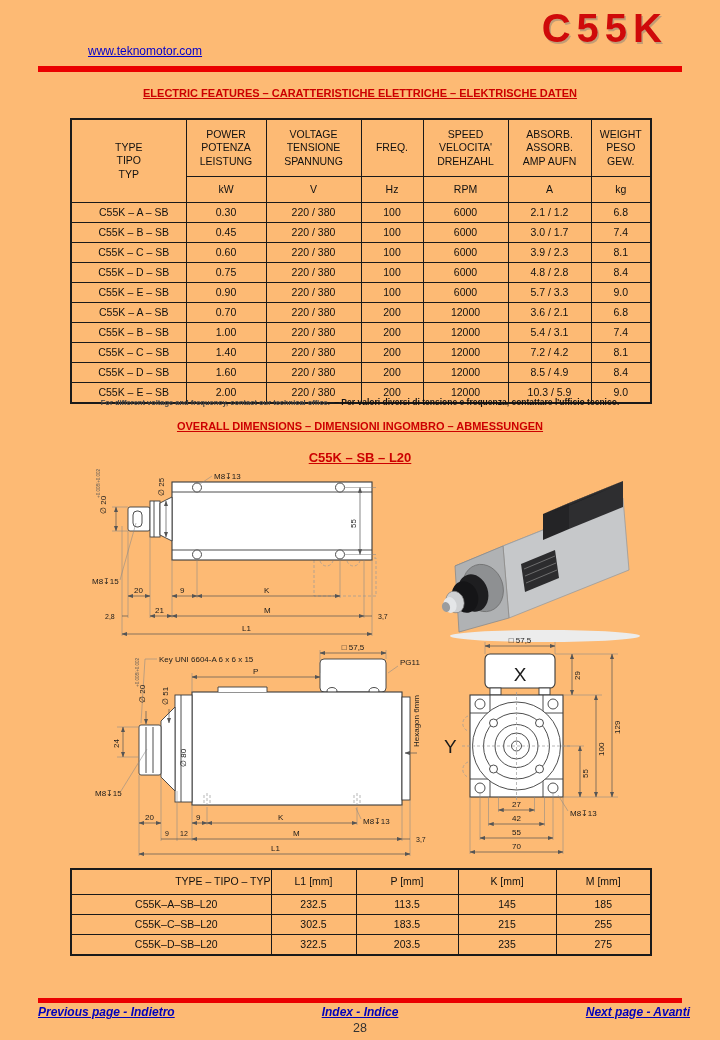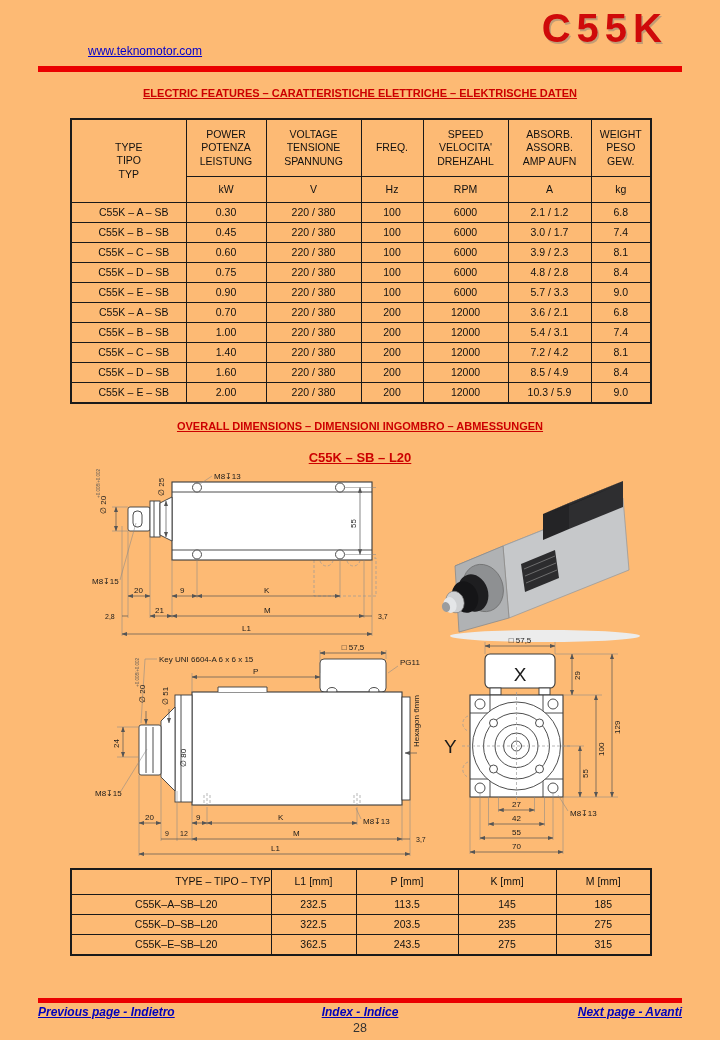--- a/index.html
+++ b/index.html
@@ -46,21 +46,21 @@
   .med{stroke:#3a3a3a;stroke-width:1.1;fill:#ffffff;}
   .med2{stroke:#3a3a3a;stroke-width:0.9;fill:#ffffff;}
   .dim{stroke:#555;stroke-width:0.7;fill:none;}
   .ext{stroke:#888;stroke-width:0.55;fill:none;}
   .ghost{stroke:#9a9a9a;stroke-width:0.7;fill:none;stroke-dasharray:3 2;}
   
   .flink{position:absolute;top:1005px;font-size:12px;font-weight:bold;font-style:italic;
          color:#0000bb;text-decoration:underline;cursor:pointer;}
   .flink.left{left:38px;}
   .flink.center{left:50%;transform:translateX(-50%);}
-  .flink.right{right:38px;}
+  .flink.right{right:30px;}
   .pagenum{position:absolute;top:1021px;left:0;width:720px;text-align:center;
            font-size:12.5px;color:#333;}
 </style>
 </head>
 <body>
 
 <div class="page">
 
   <a class="site-link">www.teknomotor.com</a>
   <div class="logo">C55K</div>
@@ -212,20 +212,24 @@
           <td>2.00</td>
           <td>220 / 380</td>
           <td>200</td>
           <td>12000</td>
           <td>10.3 / 5.9</td>
           <td>9.0</td>
         </tr>
     </tbody>
   </table>
 
+  <div class="note">
+    <span class="en">For different voltage and frequency, contact our technical office.</span>
+    <span class="it">– Per valori diversi di tensione e frequenza, contattare l'ufficio tecnico.</span>
+  </div>
 
   <div class="sec-title" style="top:420px">
     <span>OVERALL DIMENSIONS – DIMENSIONI INGOMBRO – ABMESSUNGEN</span>
   </div>
   <div class="sec-title" style="top:450px;font-size:13px">
     <span>C55K – SB – L20</span>
   </div>
 
   <svg class="draw" style="left:92px;top:466px" width="330" height="180" viewBox="0 0 330 180">
     <defs>
@@ -494,33 +498,33 @@
     </thead>
     <tbody>
       <tr>
           <td class="type">C55K–A–SB–L20</td>
           <td>232.5</td>
           <td>113.5</td>
           <td>145</td>
           <td>185</td>
         </tr>
       <tr>
+          <td class="type">C55K–C–SB–L20</td>
+          <td>302.5</td>
+          <td>183.5</td>
+          <td>215</td>
+          <td>255</td>
+        </tr>
+      <tr>
           <td class="type">C55K–D–SB–L20</td>
           <td>322.5</td>
           <td>203.5</td>
           <td>235</td>
           <td>275</td>
         </tr>
-      <tr>
-          <td class="type">C55K–E–SB–L20</td>
-          <td>362.5</td>
-          <td>243.5</td>
-          <td>275</td>
-          <td>315</td>
-        </tr>
     </tbody>
   </table>
 
   <div class="rule bottom"></div>
   <a class="flink left">Previous page - Indietro</a>
   <a class="flink center">Index - Indice</a>
   <a class="flink right">Next page - Avanti</a>
   <div class="pagenum">28</div>
 
 </div>

